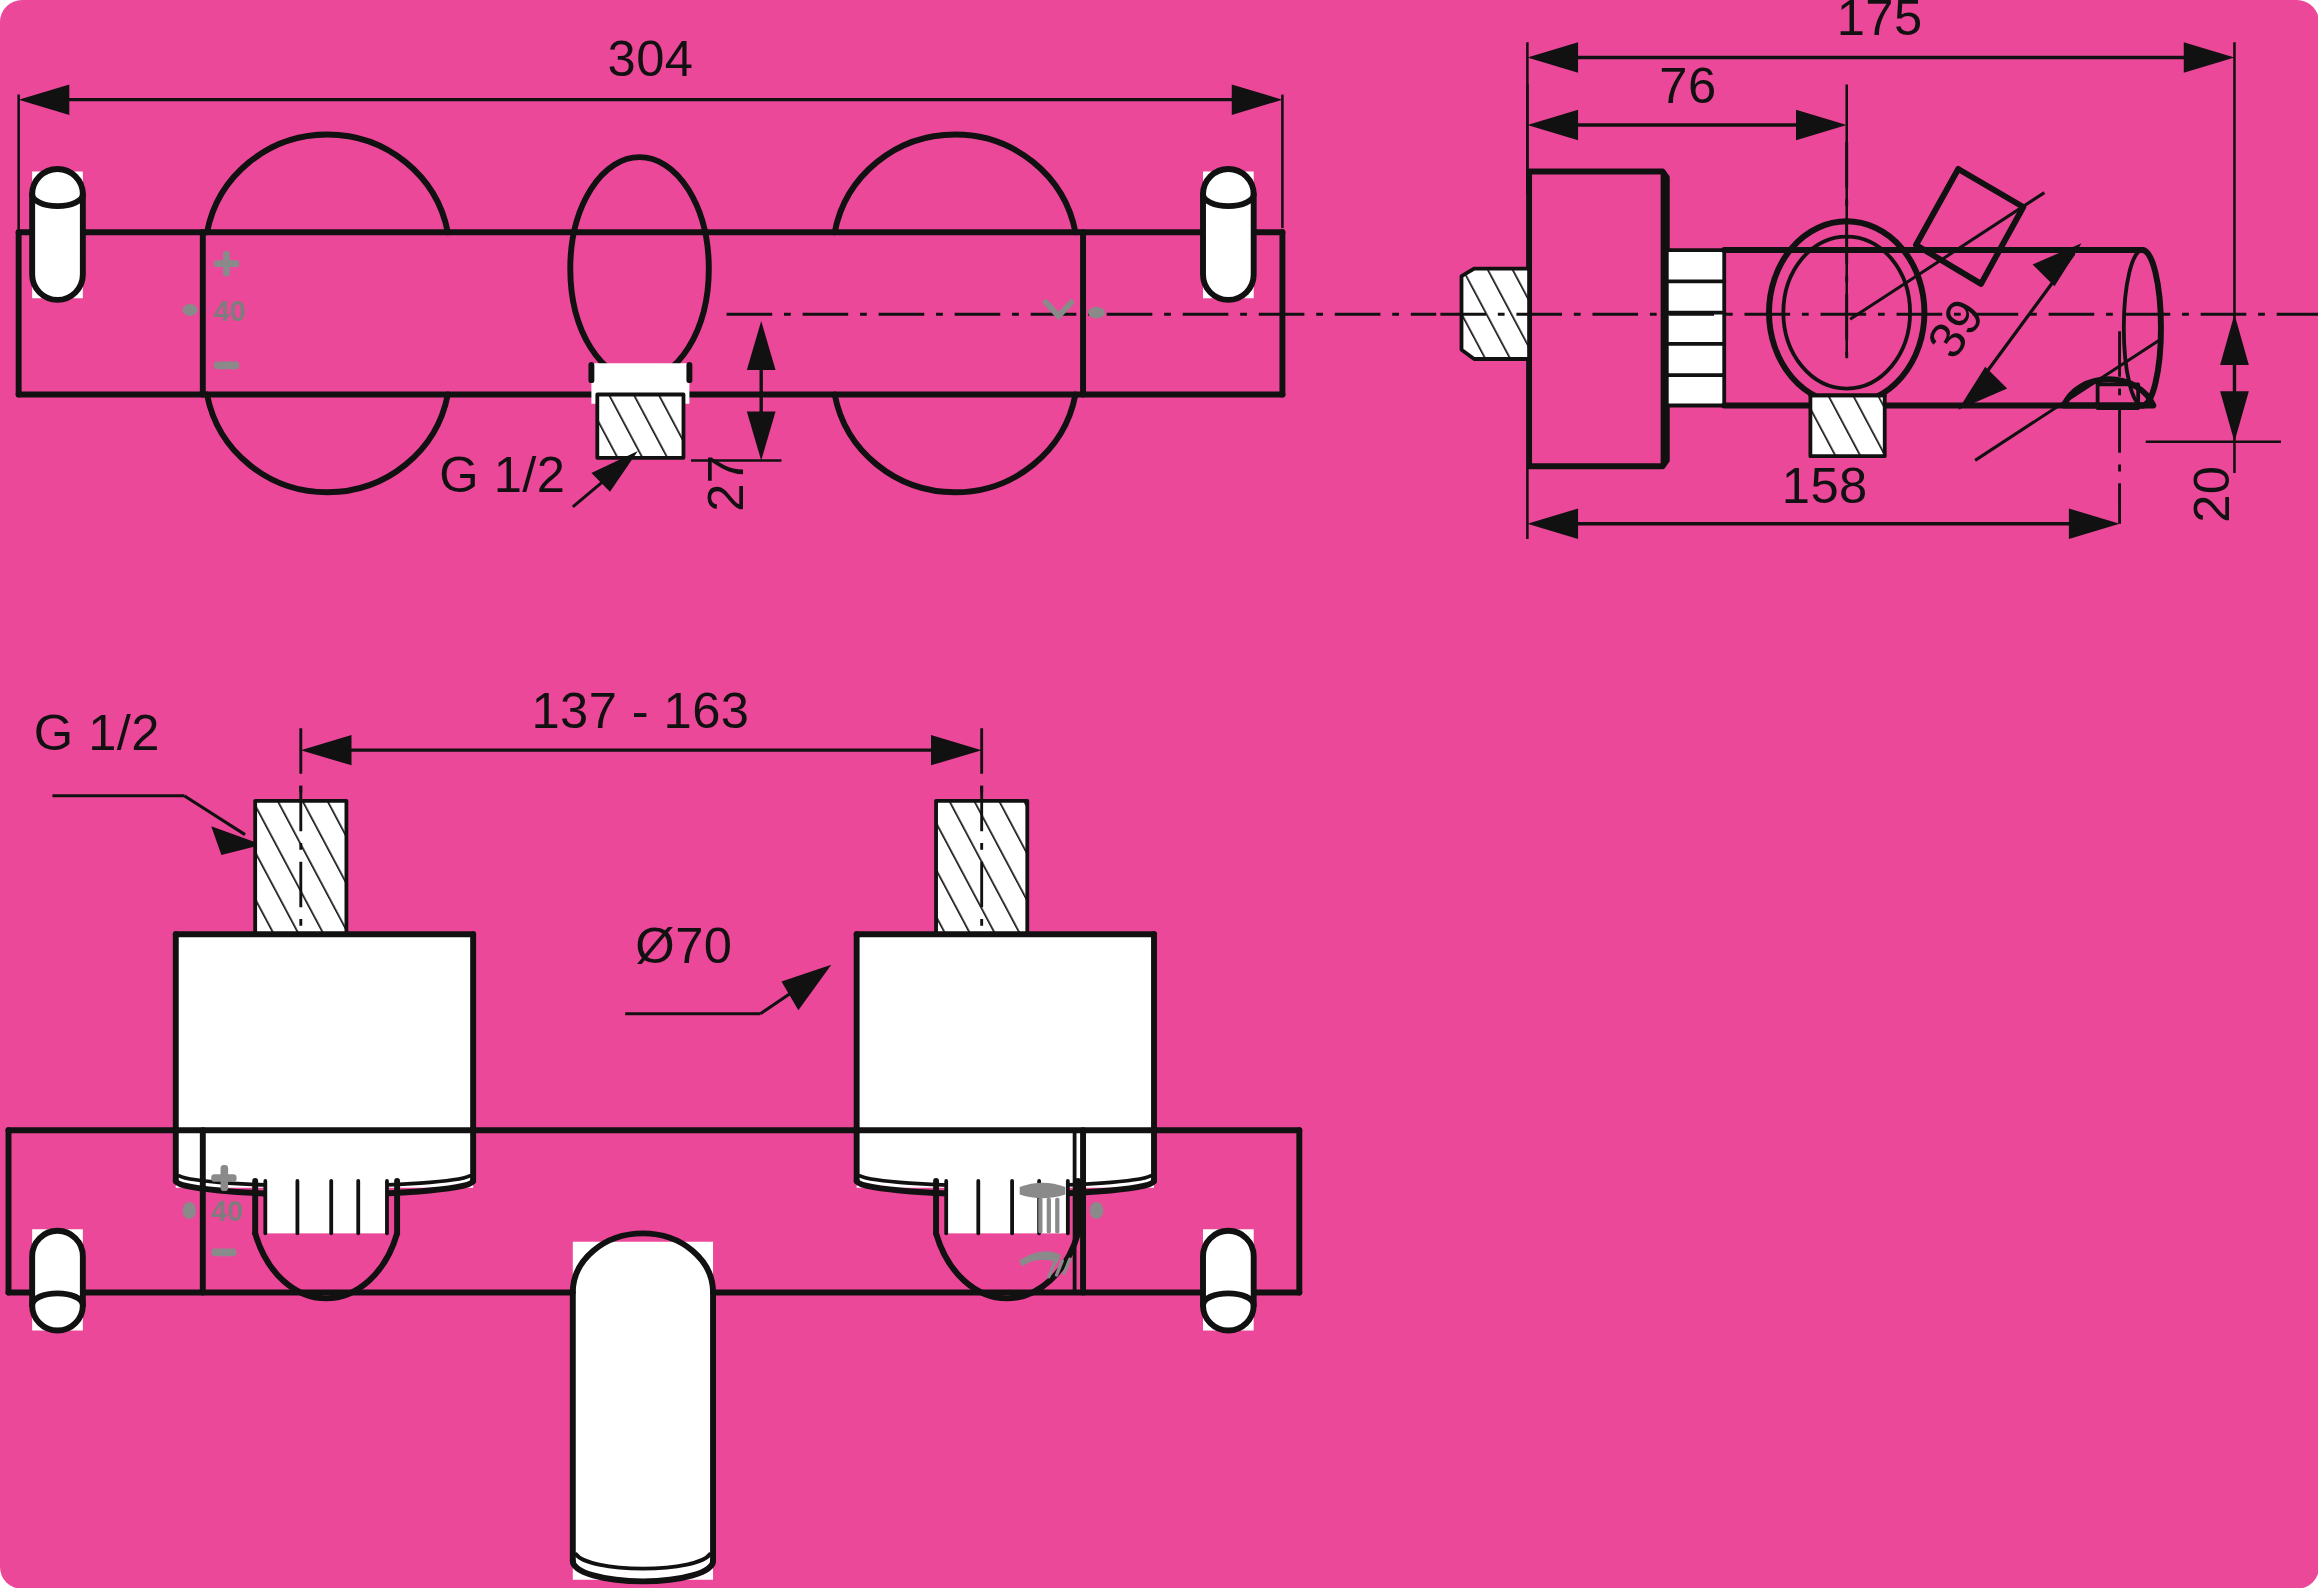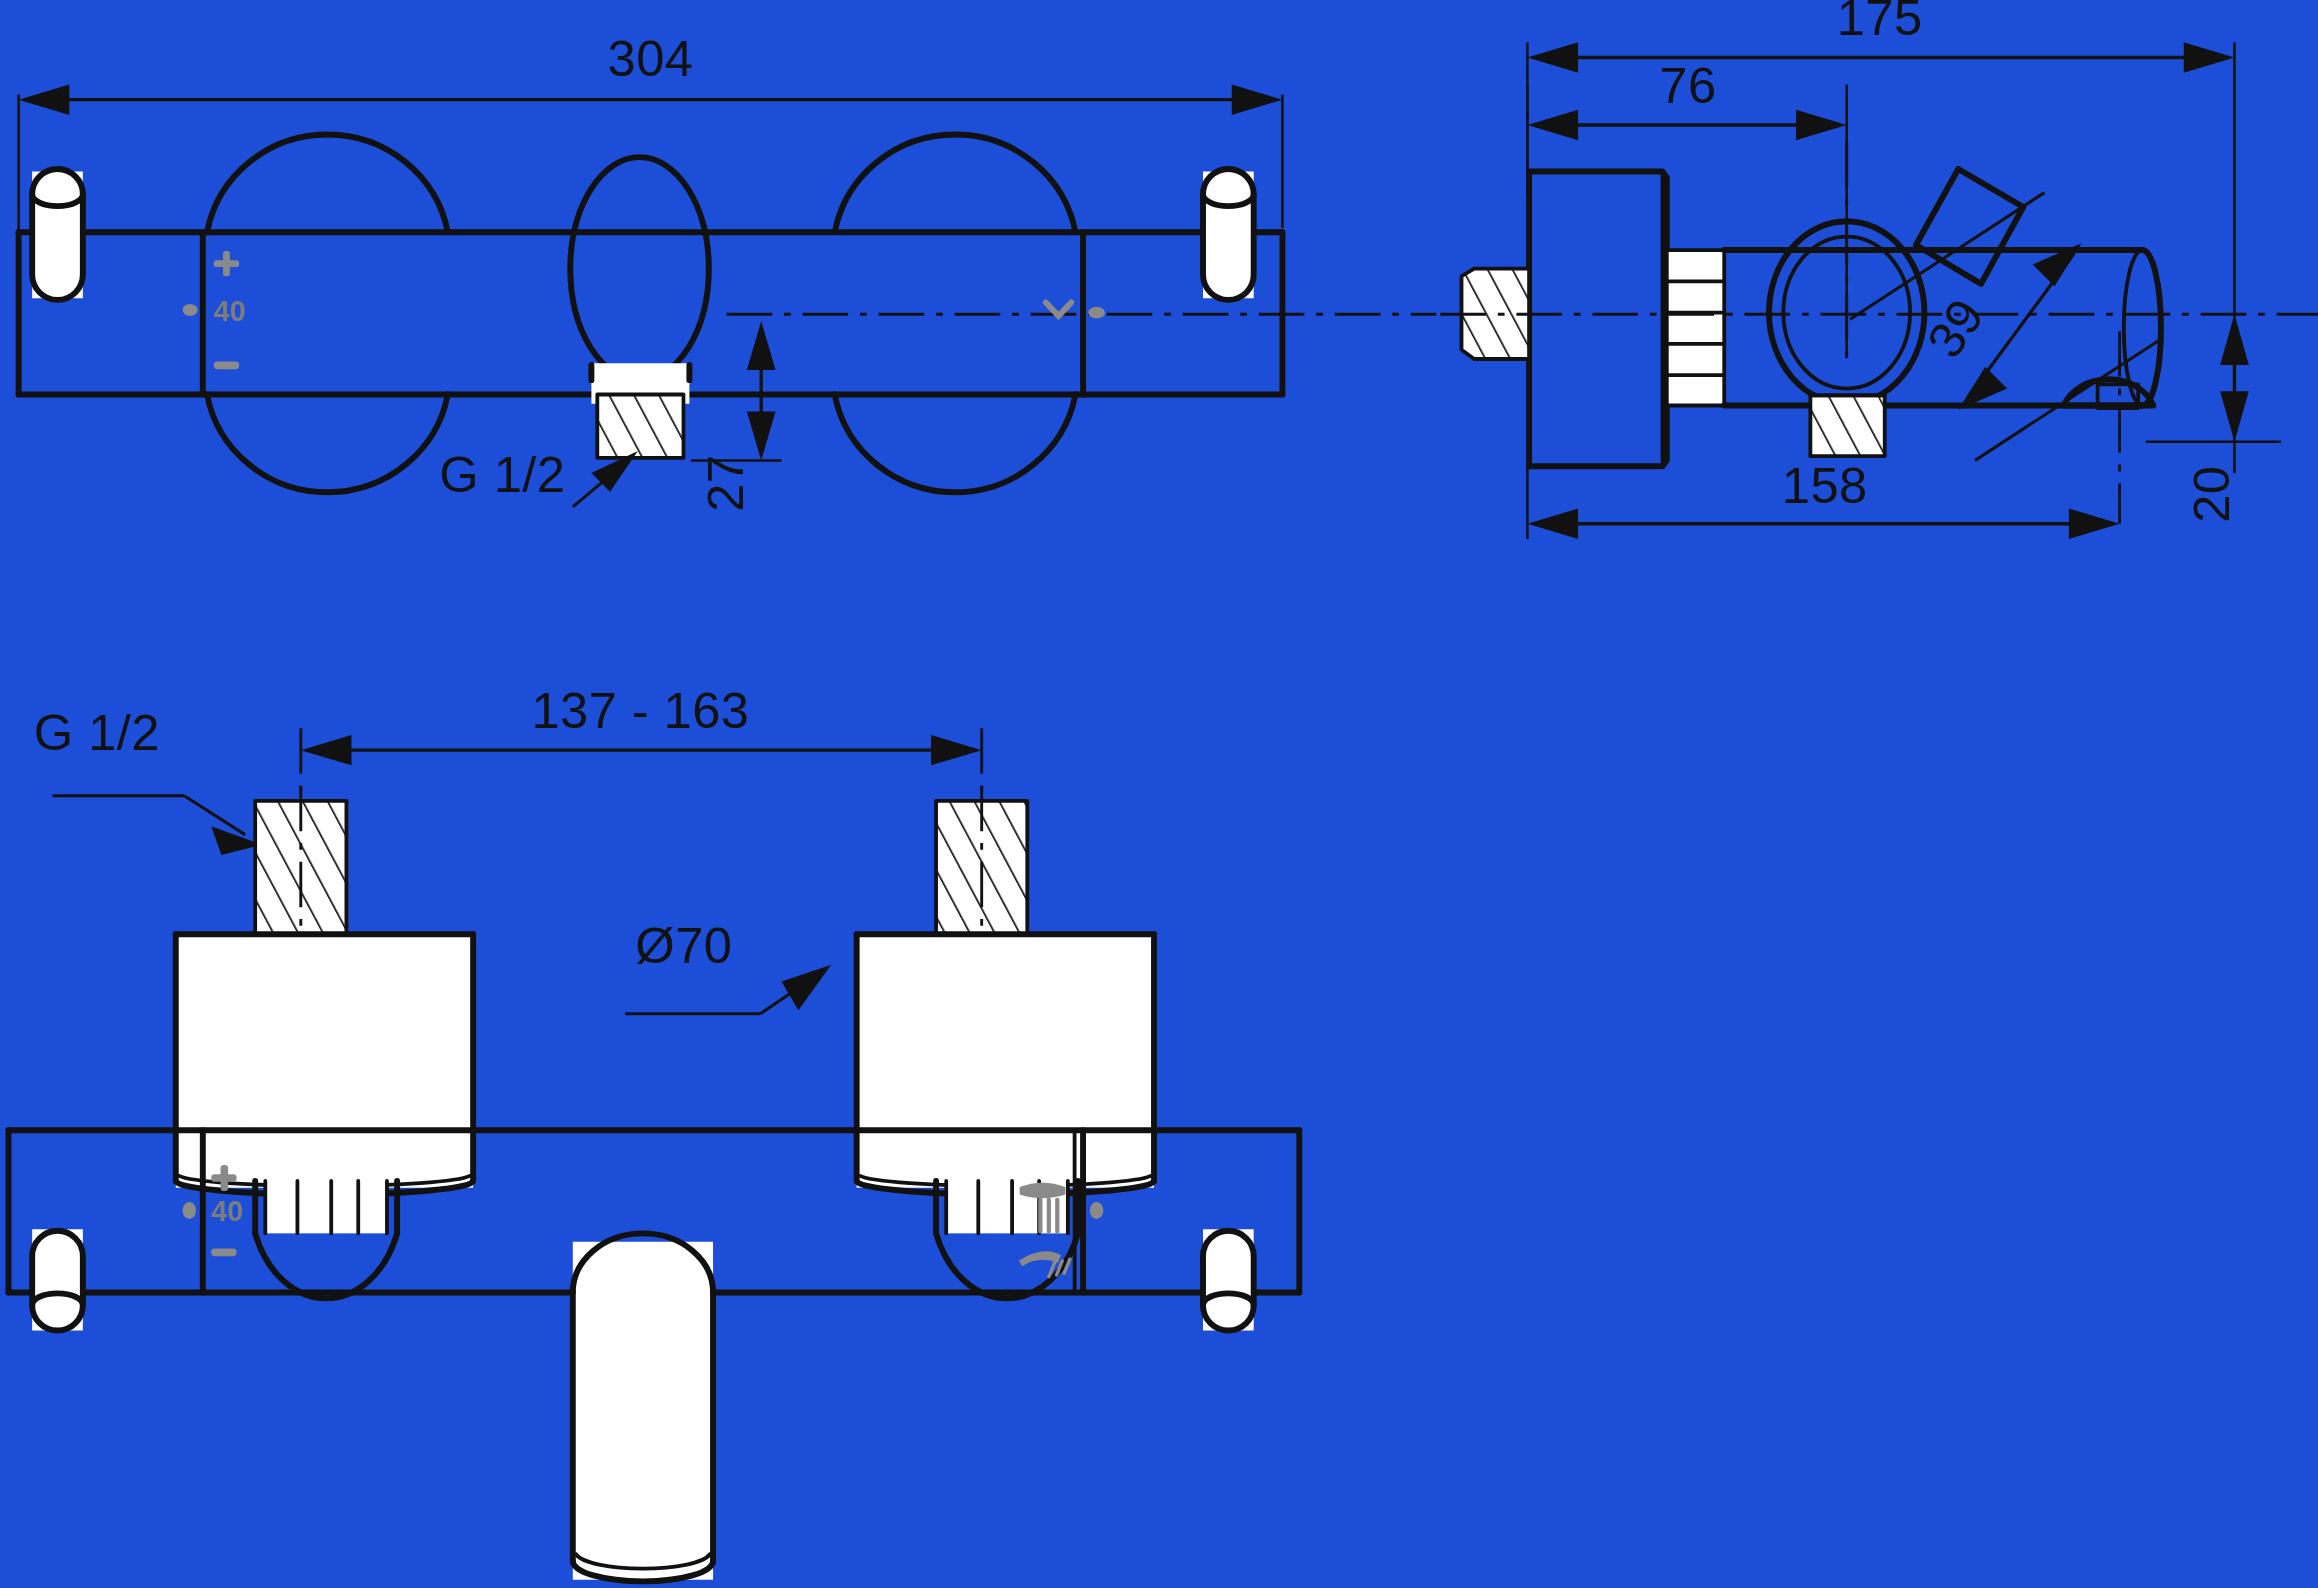--- a/index.html
+++ b/index.html
@@ -8,22 +8,23 @@
     padding: 0;
     background: #ffffff;
   }
   body {
     font-family: "Liberation Sans", sans-serif;
   }
   #drawing-root {
     position: relative;
     width: 2319px;
     height: 1589px;
-    background: #1d4ed8;
+    background: #ec4899;
     overflow: hidden;
+    border-radius: 22px;
   }
   svg#cad {
     display: block;
     width: 2319px;
     height: 1589px;
   }
   .obj    { fill: none; stroke: #111111; stroke-width: 7; stroke-linecap: round; stroke-linejoin: round; }
   .objthin{ fill: none; stroke: #111111; stroke-width: 4.5; stroke-linecap: round; stroke-linejoin: round; }
   .dimline{ fill: none; stroke: #111111; stroke-width: 4; stroke-linecap: butt; }
   .extline{ fill: none; stroke: #111111; stroke-width: 3; stroke-linecap: butt; }

